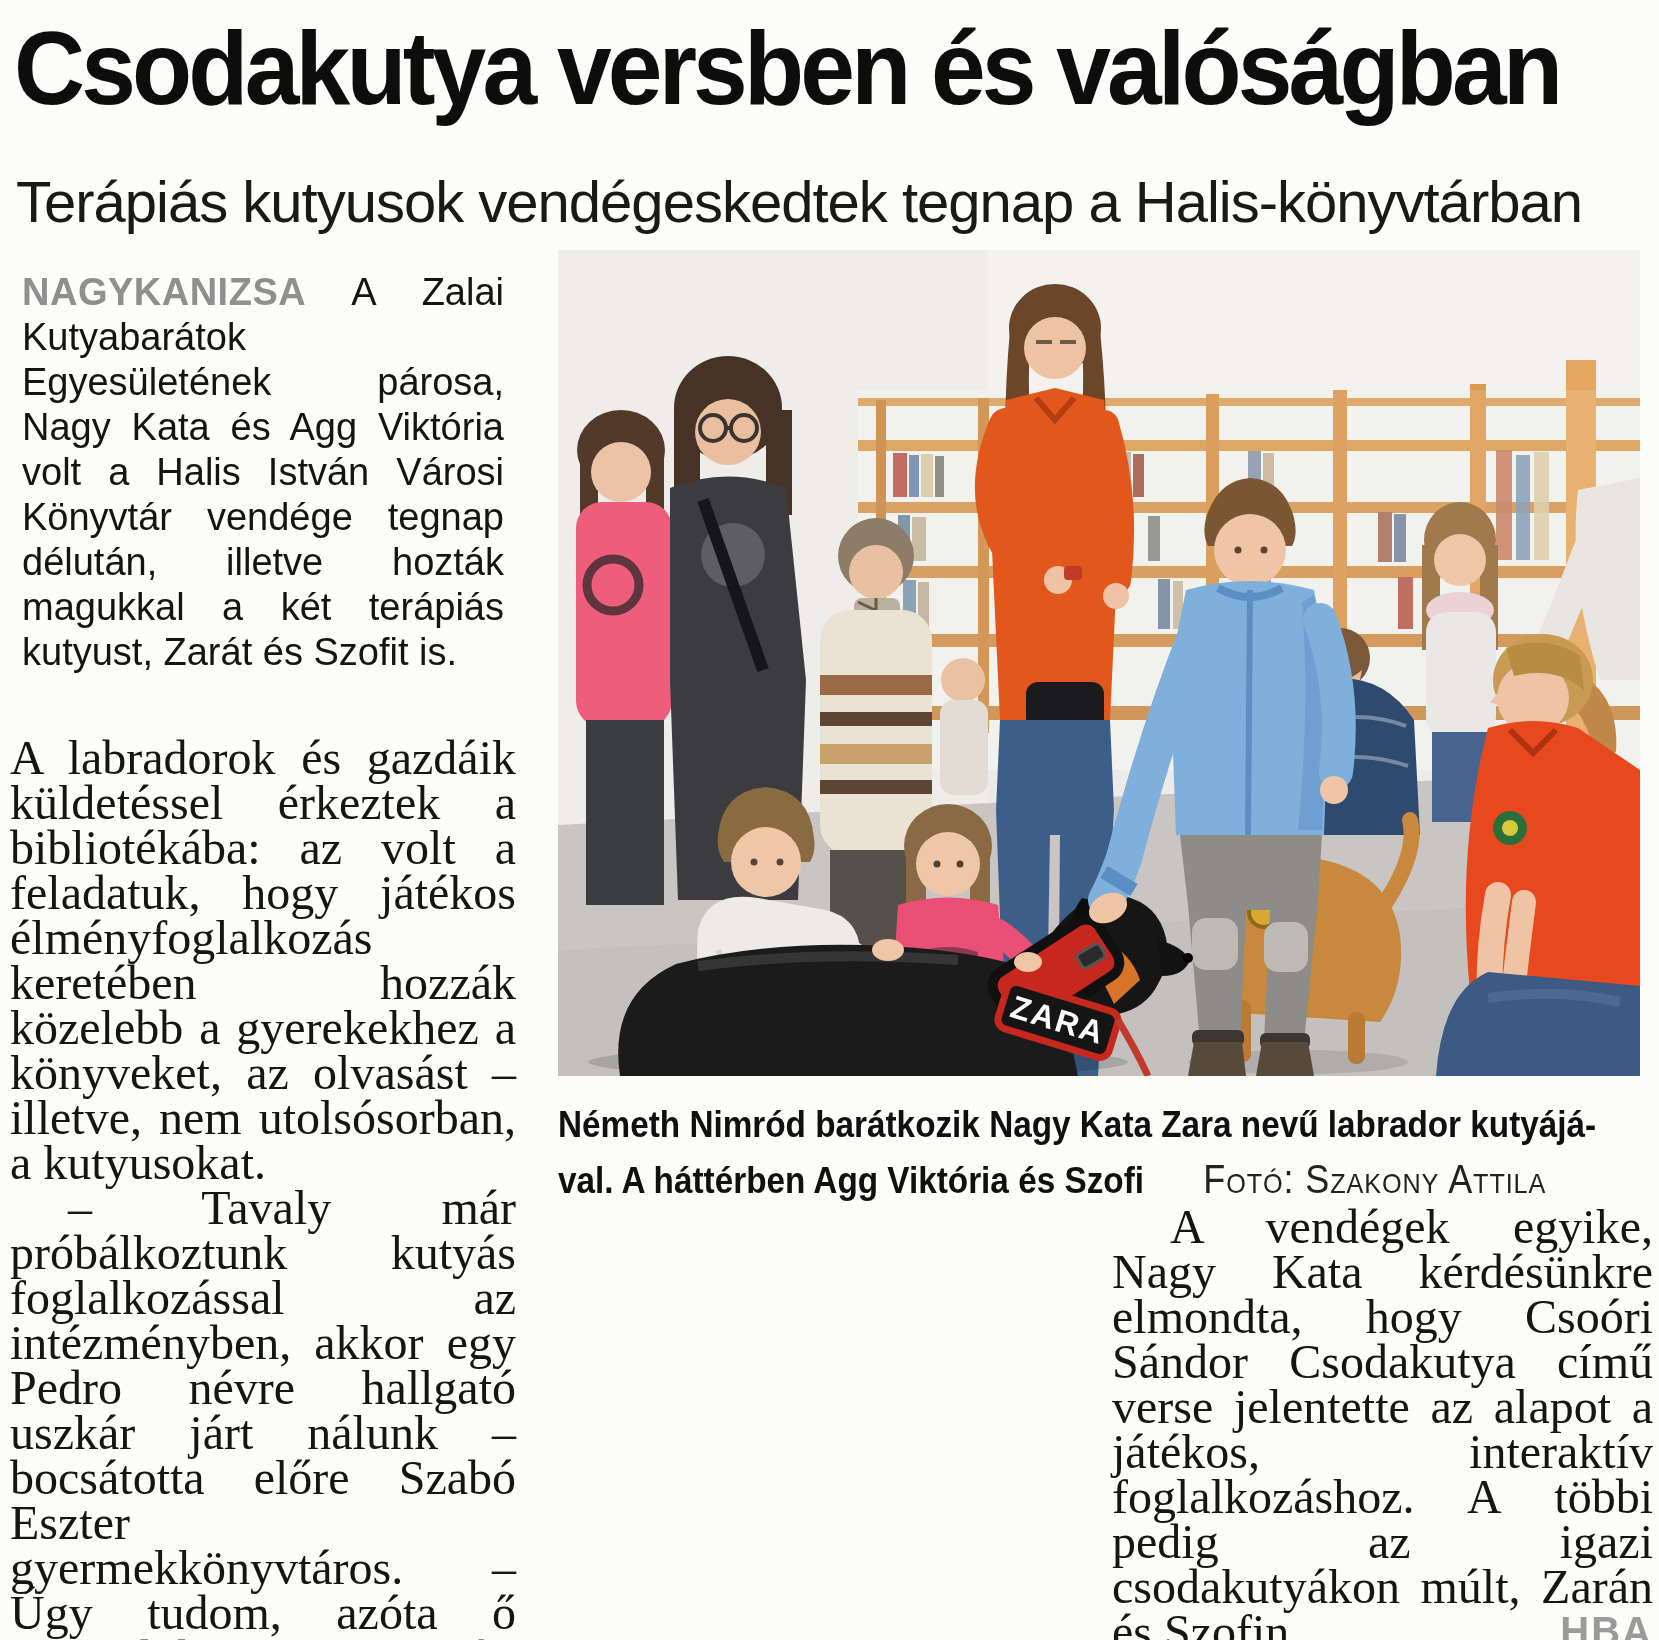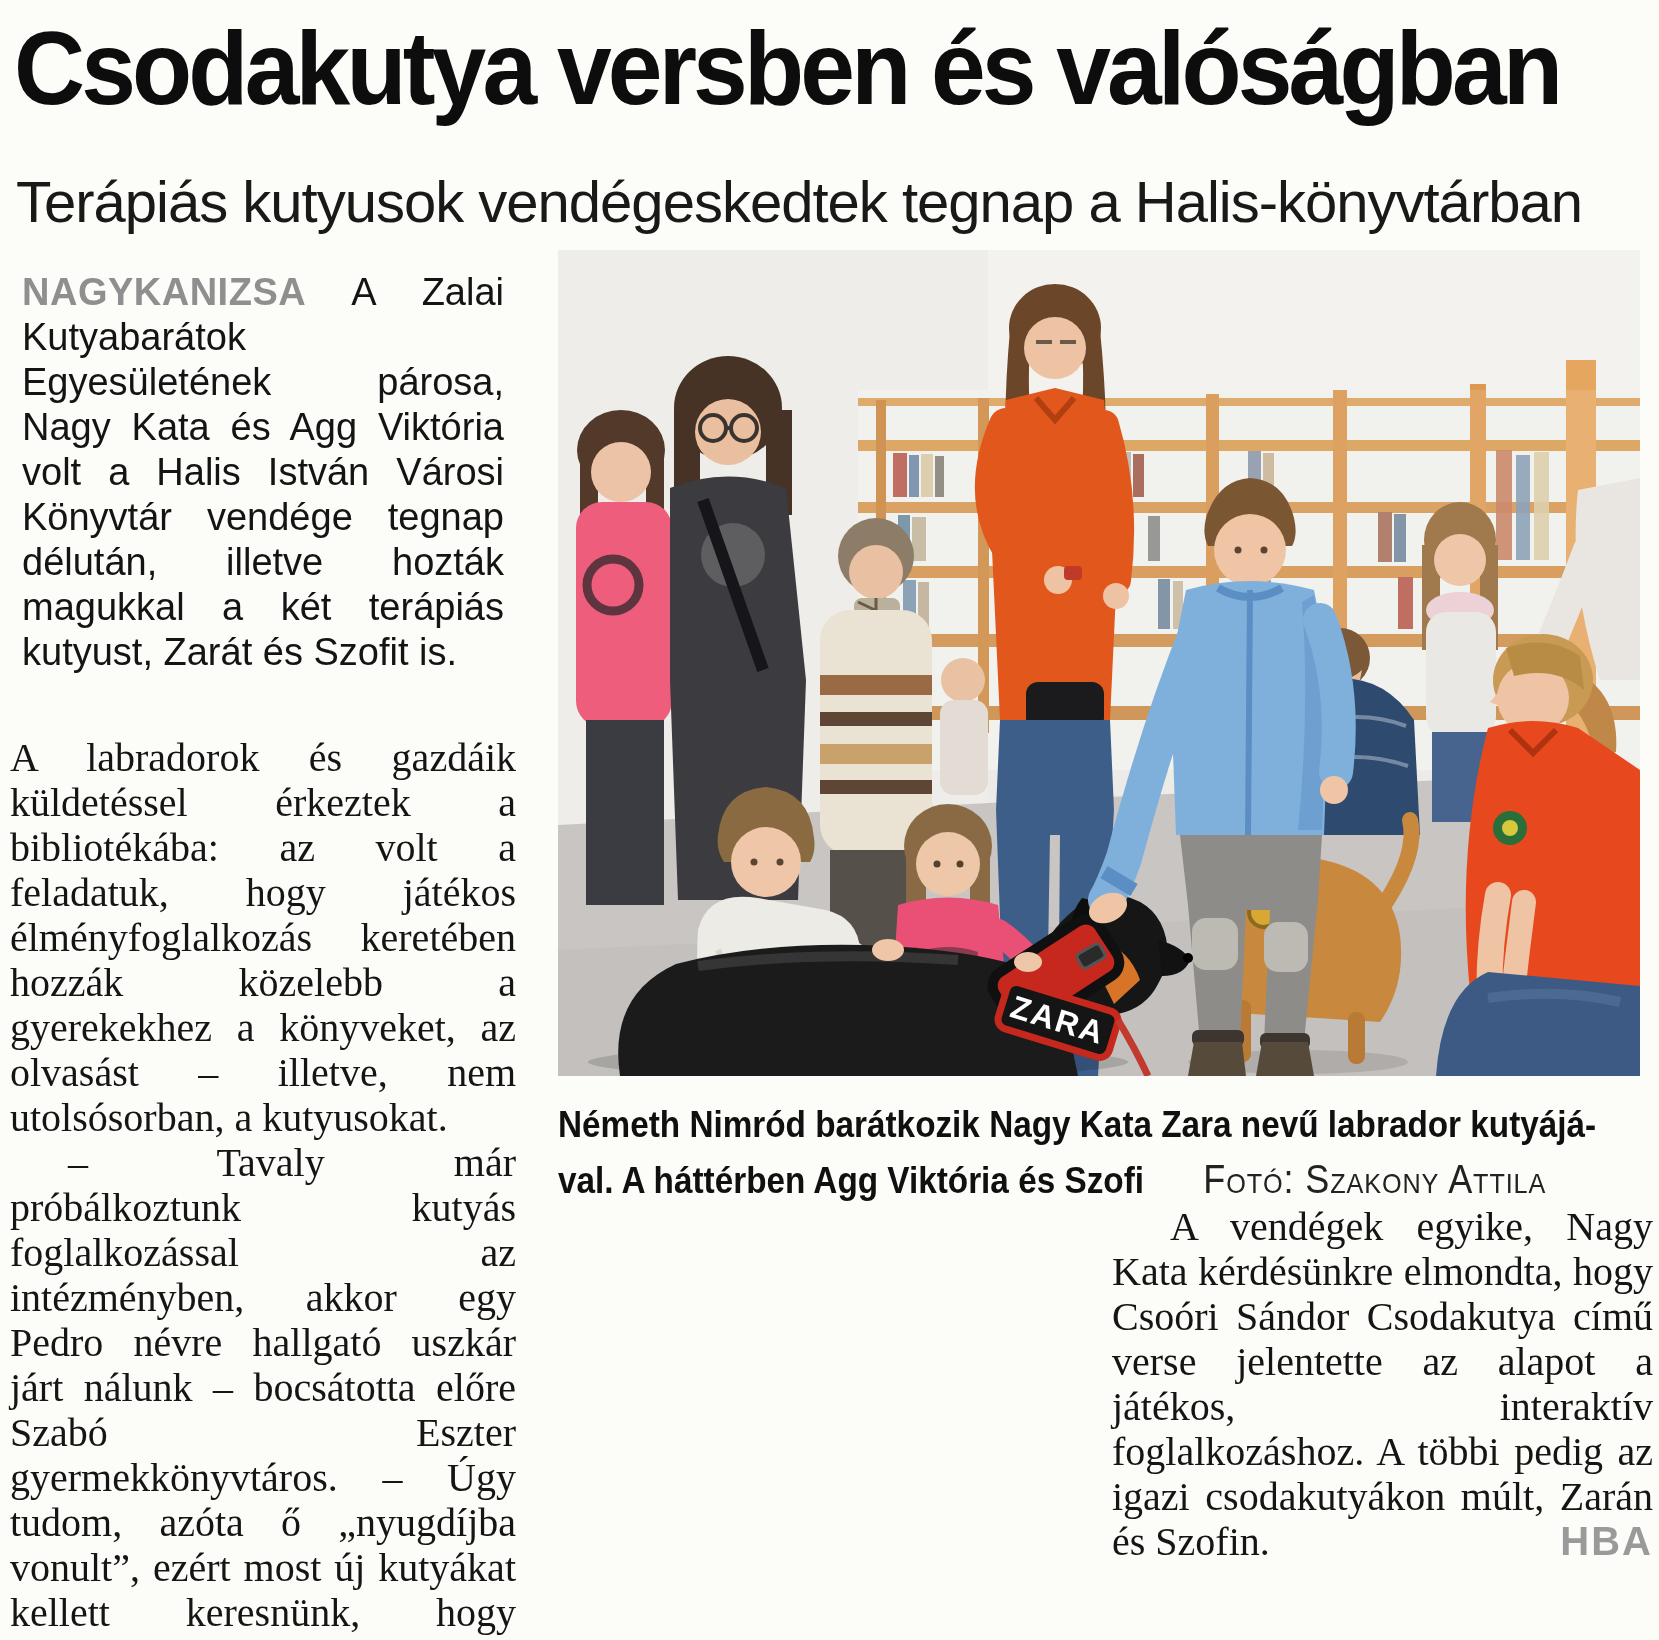--- a/index.html
+++ b/index.html
@@ -11,21 +11,21 @@
   .subheadline{position:absolute;left:16px;top:168px;font-family:"Liberation Sans",sans-serif;
     font-weight:400;font-size:58px;letter-spacing:-1px;white-space:nowrap;color:#191918;}
 
   .col-left{position:absolute;left:10px;top:258px;width:506px;}
   .col-mid{position:absolute;left:548px;top:1272px;width:538px;}
   .col-right{position:absolute;left:1112px;top:1204px;width:541px;}
 
   .lead{font-family:"Liberation Sans",sans-serif;font-size:38px;line-height:45px;
     text-align:justify;margin:12px;color:#141414;}
   .dateline{font-weight:700;color:#8f8f8f;letter-spacing:.5px;}
-  .serif-p{font-family:"Liberation Serif",serif;font-size:40px;line-height:45px;
+  .serif-p{font-family:"Liberation Serif",serif;font-size:48px;line-height:45px;
     text-align:justify;margin:0;color:#151515;}
   .p2{margin-top:60px;}
   .p3{text-indent:58px;}
   .indent{text-indent:58px;}
   .byline{font-family:Liberation Sans, sans-serif;font-weight:700;font-size:40px;
     color:#9a9a9a;letter-spacing:2px;text-align:right;margin-top:-45px;}
 
   .photo{position:absolute;left:558px;top:250px;width:1082px;height:826px;background:#ecebe7;}
   .photo svg{display:block;}
 

